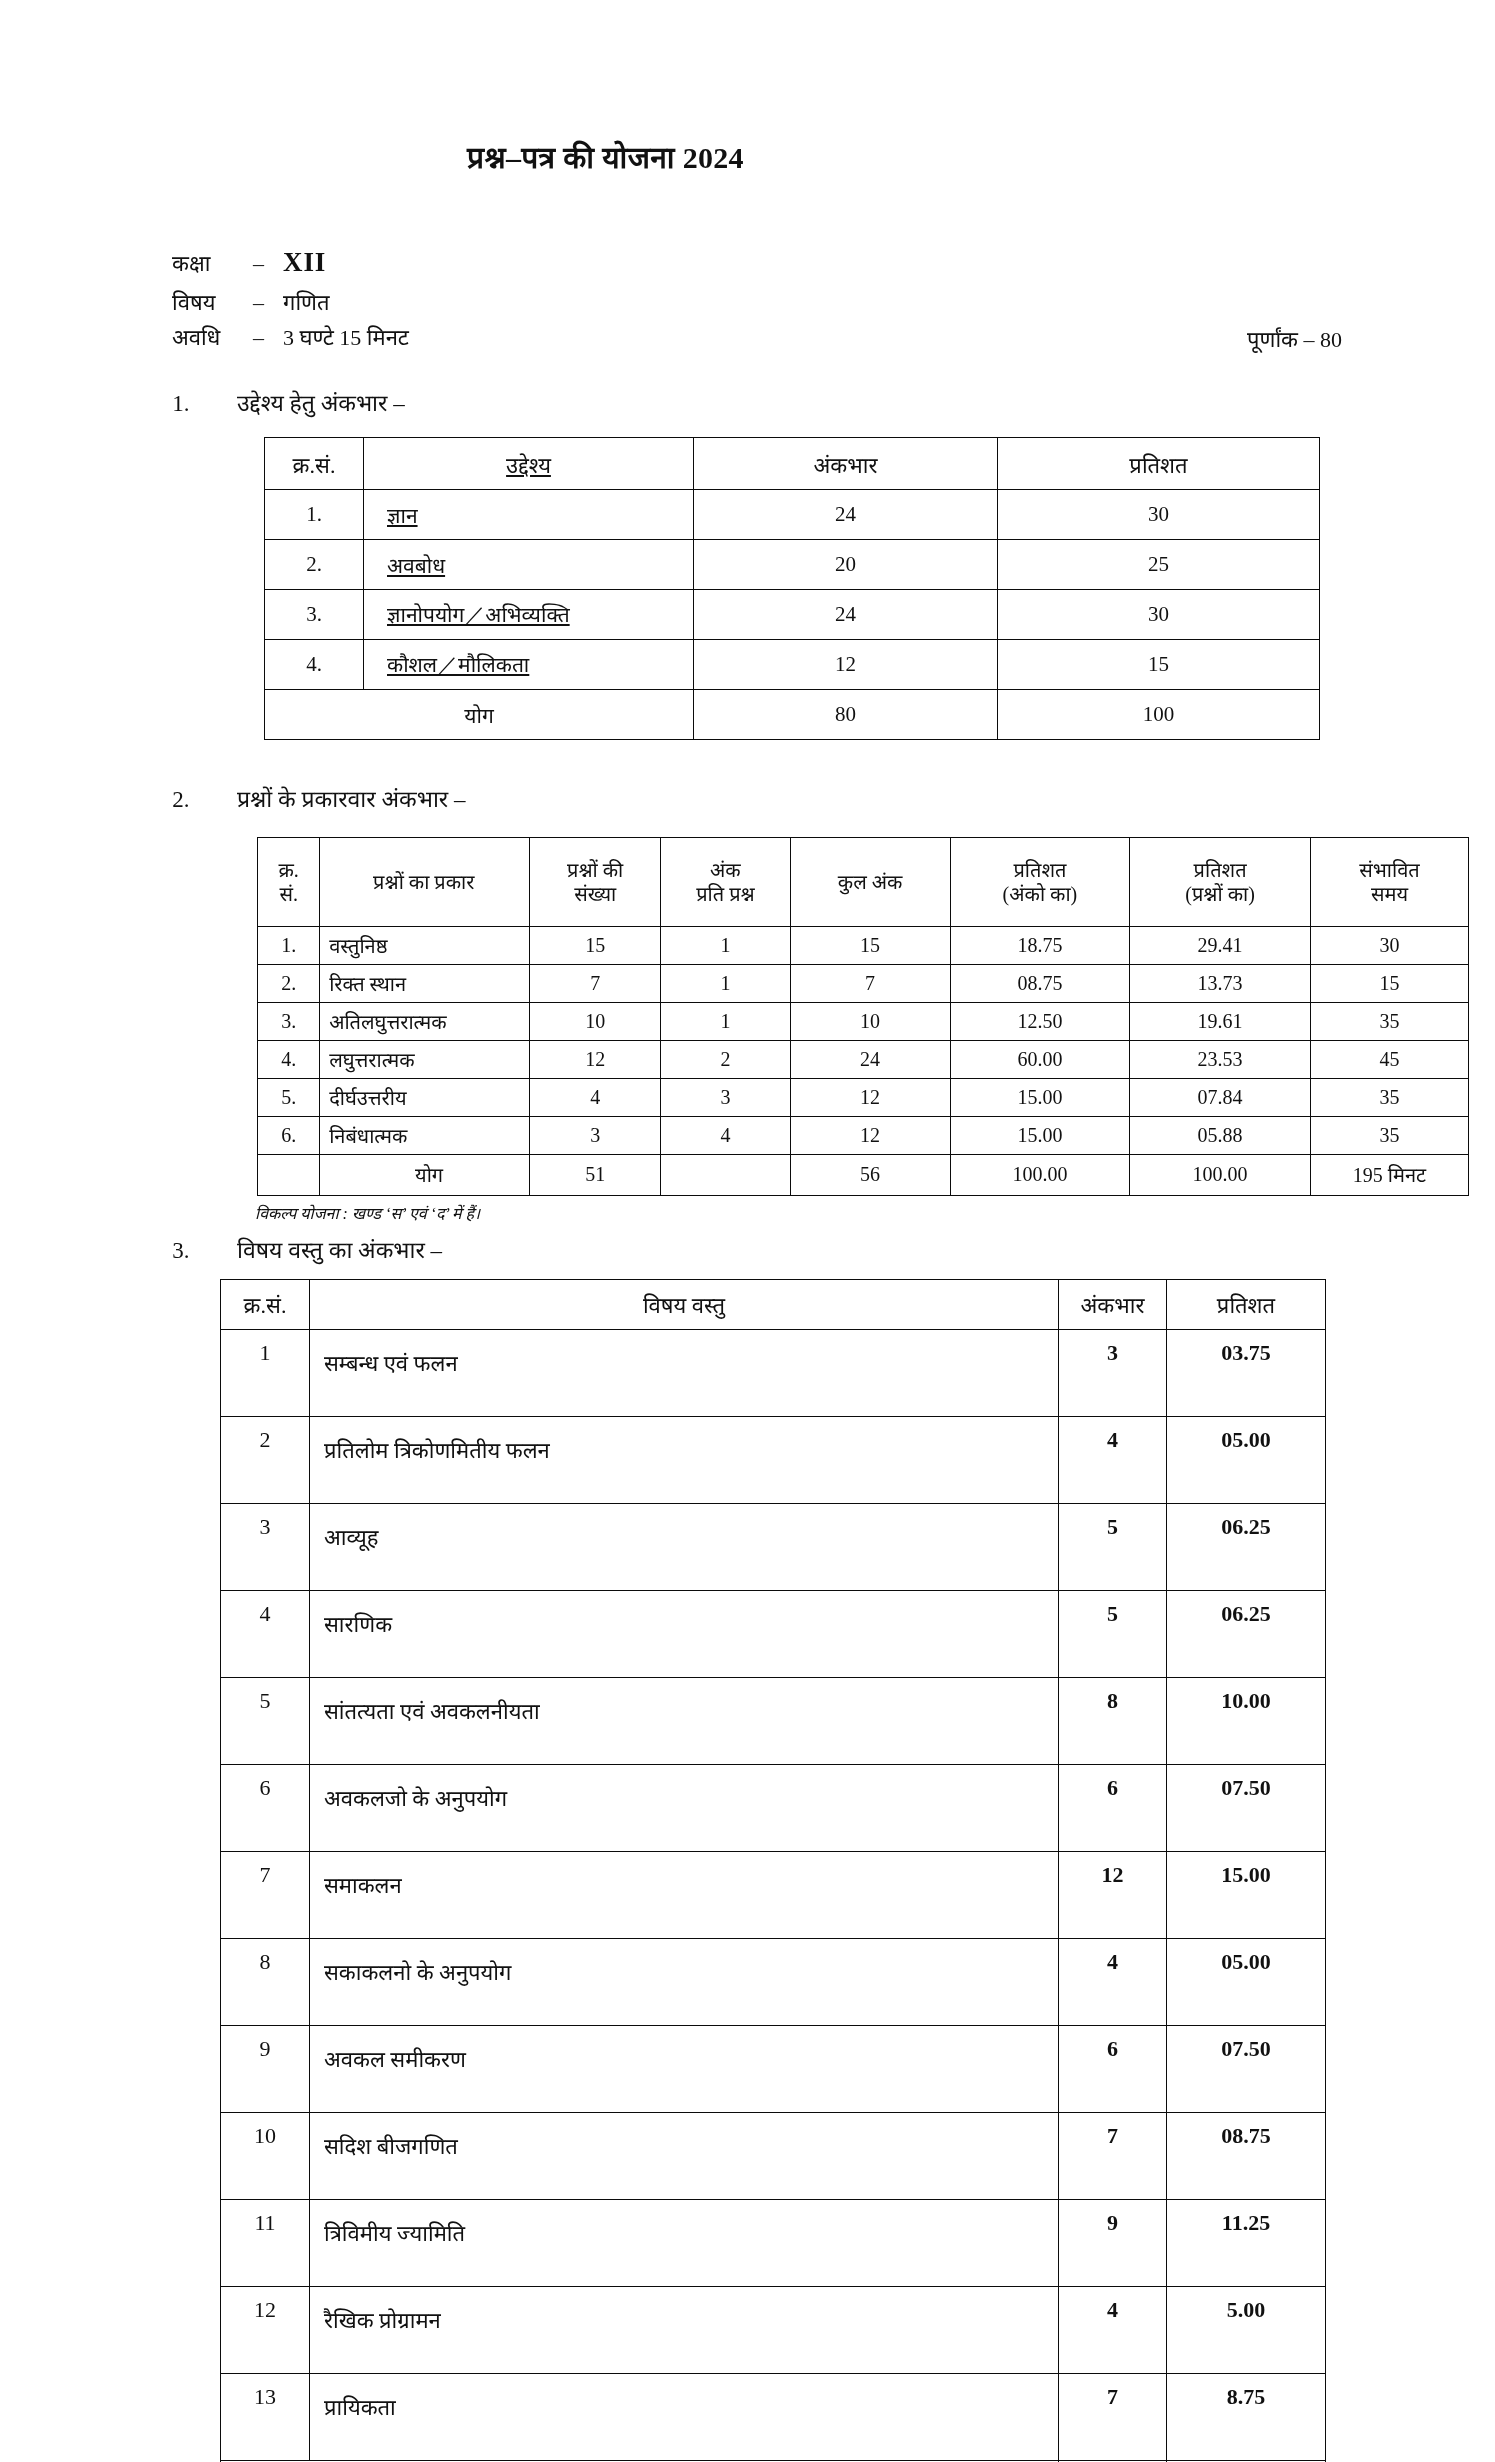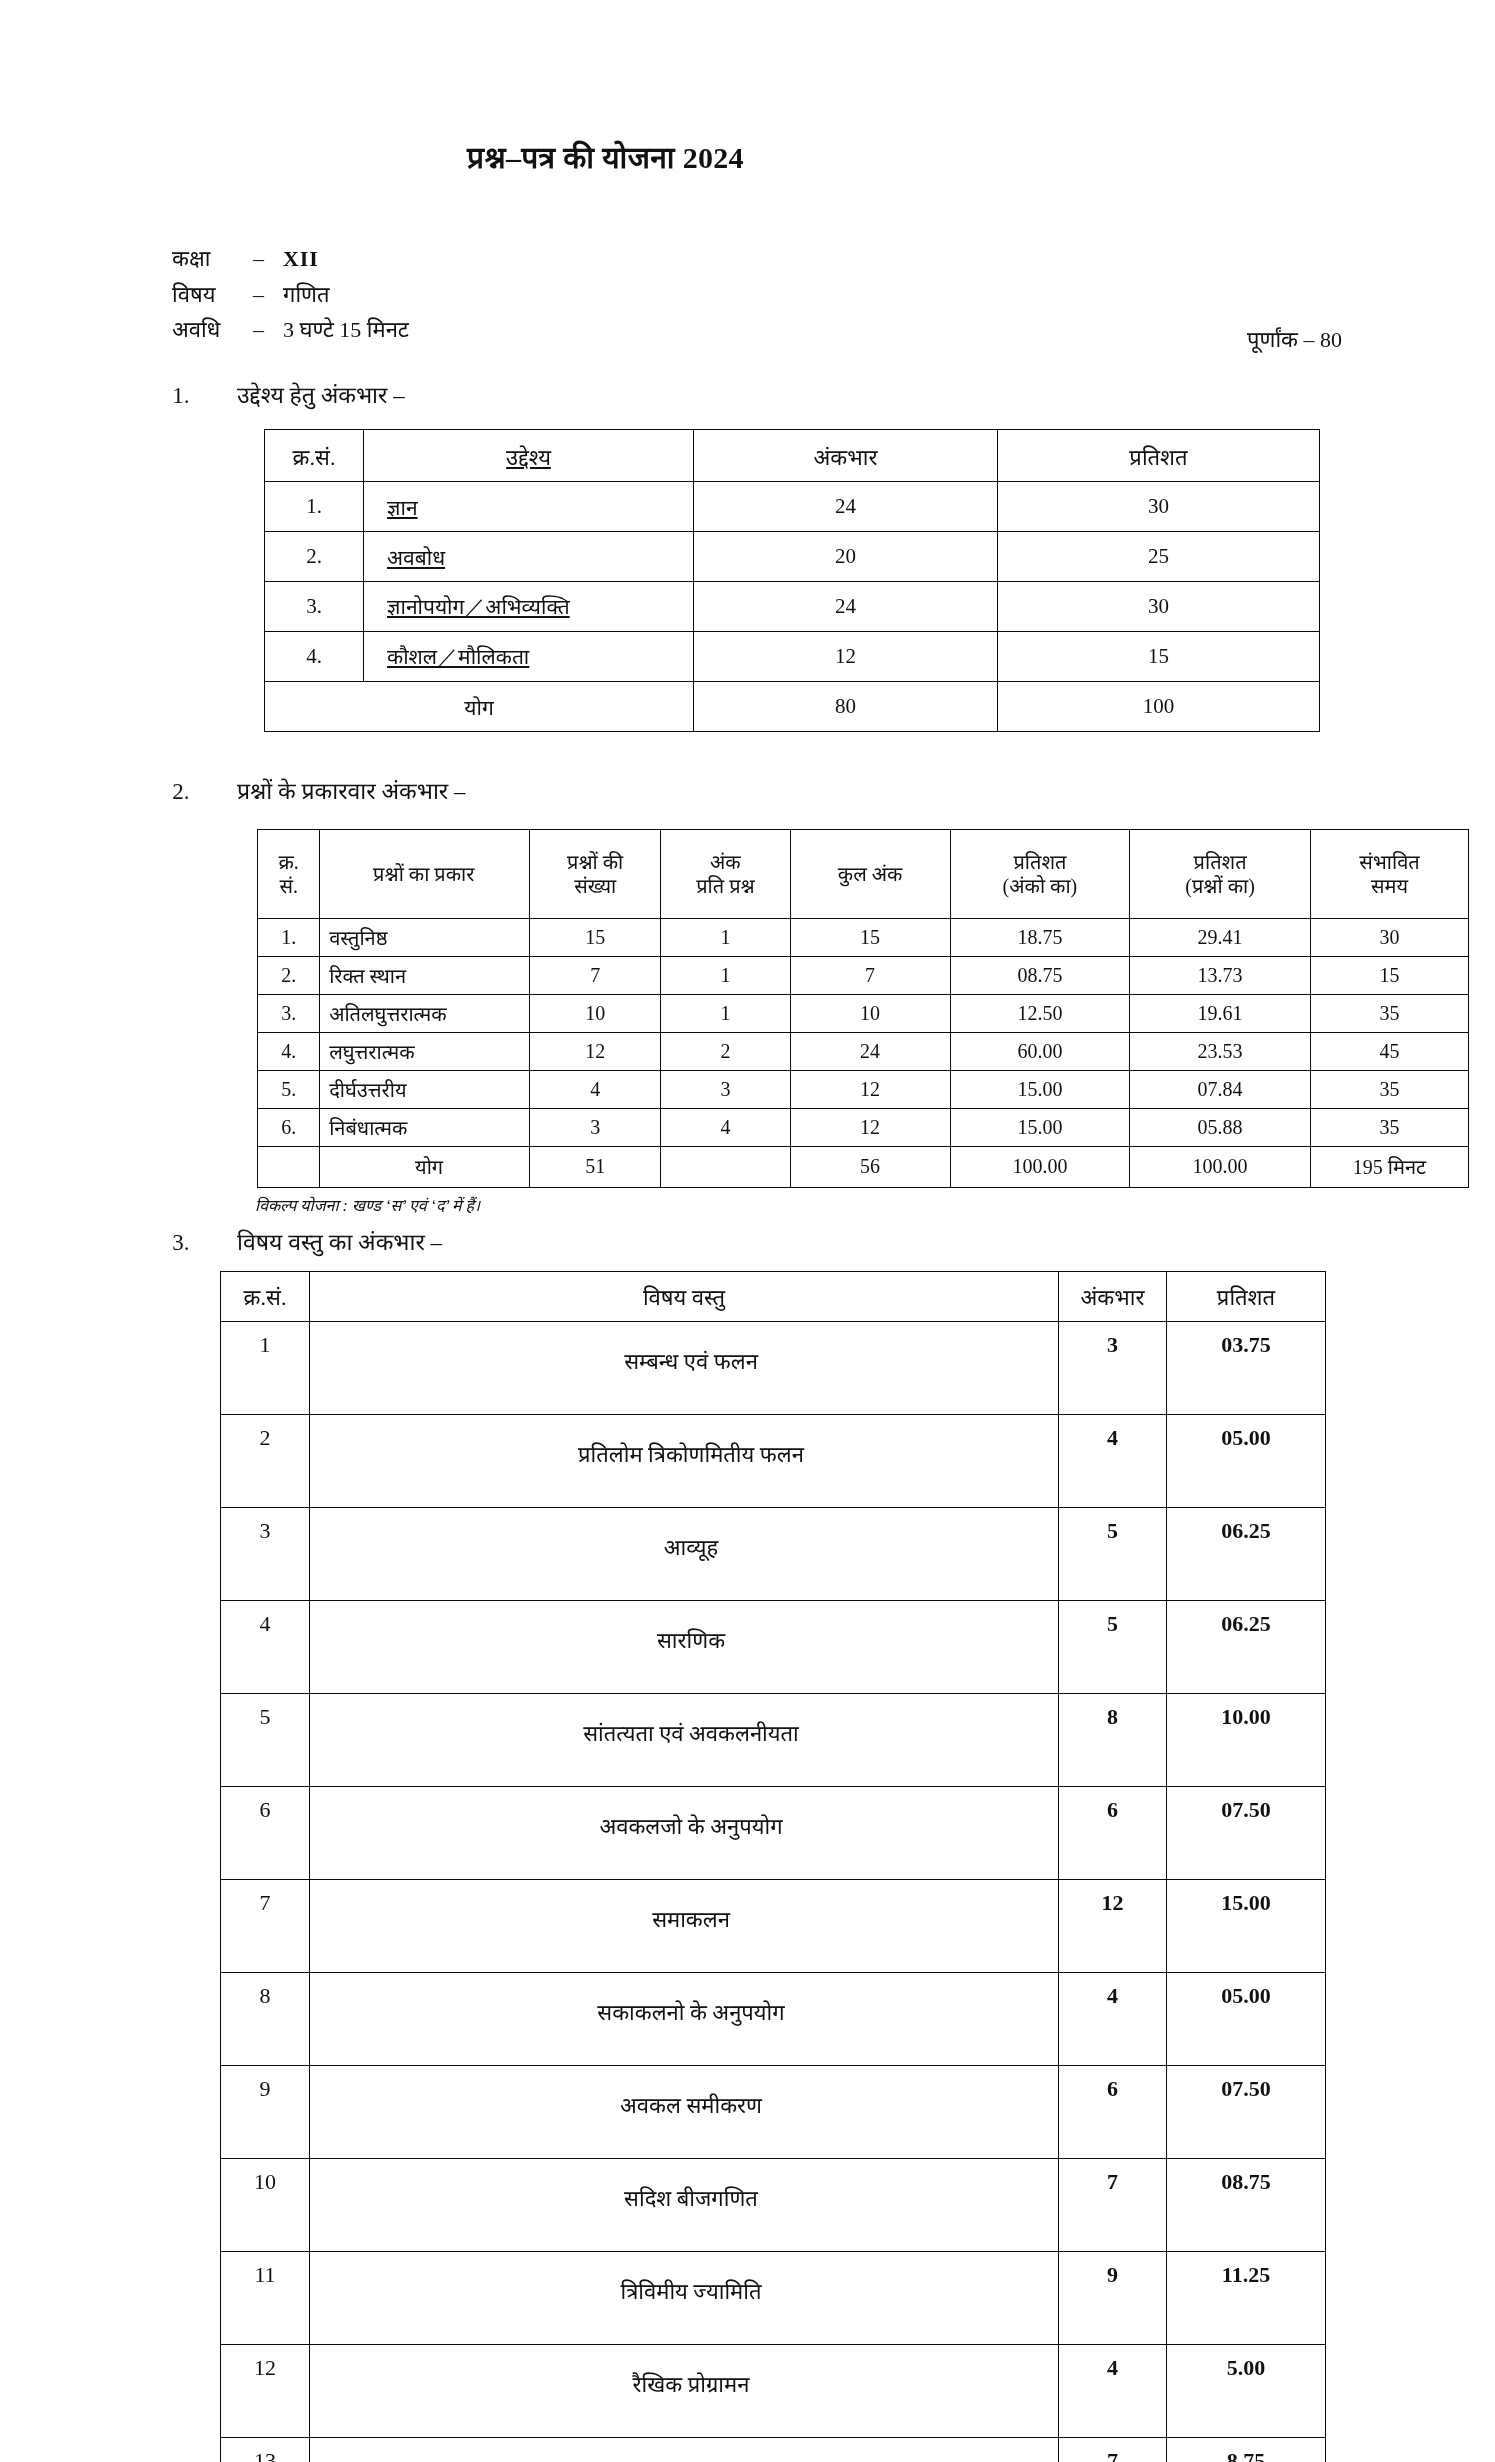--- a/index.html
+++ b/index.html
@@ -44,21 +44,21 @@
   }
   .meta-row {
     display: flex;
     align-items: baseline;
     white-space: pre;
   }
   .meta-label { display: inline-block; min-width: 81px; }
   .meta-dash  { display: inline-block; width: 30px; }
   .meta-value { font-weight: normal; }
   .meta-value.roman {
-    font-size: 22px;
+    font-size: 27px;
     font-weight: bold;
     letter-spacing: 0.9px;
   }
   .meta-right {
     position: absolute;
     right: 0;
     top: 81px;
     font-size: 22px;
     white-space: pre;
   }
@@ -134,21 +134,21 @@
   table.tbl2 .c2-time  { width: 149px; }
   table.tbl2 tr.total td { height: 40px; }
   table.tbl2 tr.total .yog { text-align: center; }
 
   
   .tbl3-wrap { margin-top: 14px; margin-left: 220px; }
   table.tbl3 { width: 1101px; font-size: 22px; }
   table.tbl3 thead th { height: 49px; font-size: 22px; }
   table.tbl3 td { height: 69px; }
   table.tbl3 .c3-sn   { width: 88px; }
-  table.tbl3 .c3-topic{ width: 748px; text-align: center; padding-left: 14px; vertical-align: top; padding-top: 23px; }
+  table.tbl3 .c3-topic{ width: 748px; text-align: left; padding-left: 14px; vertical-align: top; padding-top: 17px; }
   table.tbl3 .c3-mark { width: 107px; vertical-align: top; padding-top: 10.6px; font-weight: bold; }
   table.tbl3 .c3-pct  { width: 158px; vertical-align: top; padding-top: 10.6px; font-weight: bold; }
   table.tbl3 td.c3-sn { vertical-align: top; padding-top: 10.6px; }
   table.tbl3 tr.total td { height: 74px; }
   table.tbl3 tr.total .yog {
     text-align: right;
     padding-right: 120px;
     vertical-align: top;
     padding-top: 8.8px;
   }

